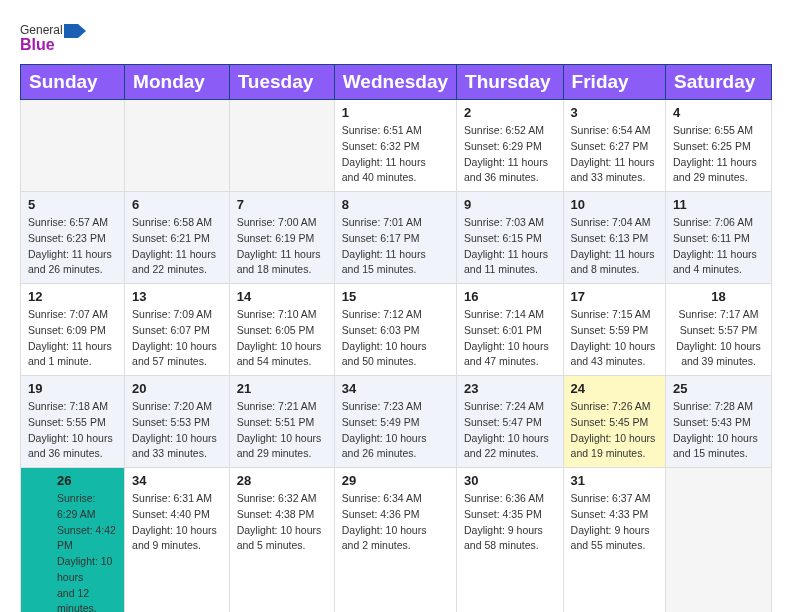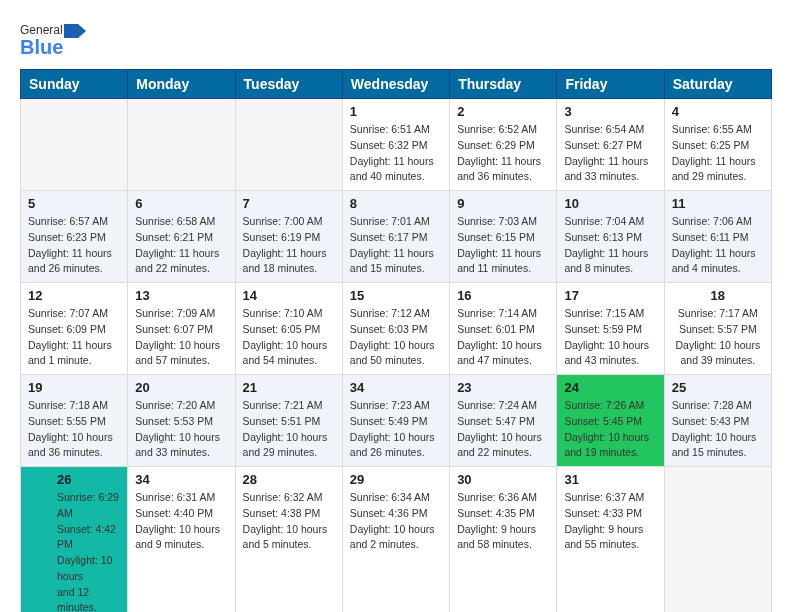--- a/index.html
+++ b/index.html
@@ -37,25 +37,25 @@
       font-size: 16px;
       color: #555;
       font-weight: normal;
     }
     .calendar {
       width: 100%;
       border-collapse: collapse;
       border: 1px solid #ccc;
     }
     .calendar th {
-      background: #0369a1;
+      background: #8b5cf6;
       color: #fff;
       text-align: left;
       padding: 6px 8px;
-      font-size: 14px;
+      font-size: 19px;
       border: 1px solid #1a4488;
     }
     .calendar td {
       vertical-align: top;
       padding: 5px 7px;
       font-size: 11px;
       color: #333;
       border: 1px solid #ddd;
       width: calc(100% / 7);
       height: 90px;
@@ -84,21 +84,21 @@
 <body>
 
 <div class="header">
   <div class="logo">
     <div class="logo-line">
       <span style="font-size:12px;font-weight:normal;color:#333;">General</span>
       <svg width="22" height="18" viewBox="0 0 22 18" style="margin-left:1px;margin-top:2px;">
         <polygon points="0,2 14,2 22,9 14,16 0,16" fill="#1a5fb4"></polygon>
       </svg>
     </div>
-    <span style="font-size:20px;font-weight:bold;color:#3b82f6;margin-top:-4px;">Blue</span>
+    <span style="font-size:16px;font-weight:bold;color:#a21caf;margin-top:-4px;">Blue</span>
   </div>
   <div class="title-area">
     <h1></h1>
     <h2></h2>
   </div>
 </div>
 
 <table class="calendar">
   <thead>
     <tr>
@@ -207,21 +207,21 @@
           <div class="day-info">Sunrise: 7:21 AM<br>Sunset: 5:51 PM<br>Daylight: 10 hours<br>and 29 minutes.</div>
         </td>
         <td style="background: rgb(240, 244, 250);">
           <span class="day-number">34</span>
           <div class="day-info">Sunrise: 7:23 AM<br>Sunset: 5:49 PM<br>Daylight: 10 hours<br>and 26 minutes.</div>
         </td>
         <td style="background: rgb(240, 244, 250);">
           <span class="day-number">23</span>
           <div class="day-info">Sunrise: 7:24 AM<br>Sunset: 5:47 PM<br>Daylight: 10 hours<br>and 22 minutes.</div>
         </td>
-        <td style="background: #22c55e;">
+        <td style="background: #fef9c3;">
           <span class="day-number">24</span>
           <div class="day-info">Sunrise: 7:26 AM<br>Sunset: 5:45 PM<br>Daylight: 10 hours<br>and 19 minutes.</div>
         </td>
         <td style="background: rgb(240, 244, 250);">
           <span class="day-number">25</span>
           <div class="day-info">Sunrise: 7:28 AM<br>Sunset: 5:43 PM<br>Daylight: 10 hours<br>and 15 minutes.</div>
         </td>
       </tr>
       <tr>
         <td style="background: #14b8a6; padding-left: 36px;">

